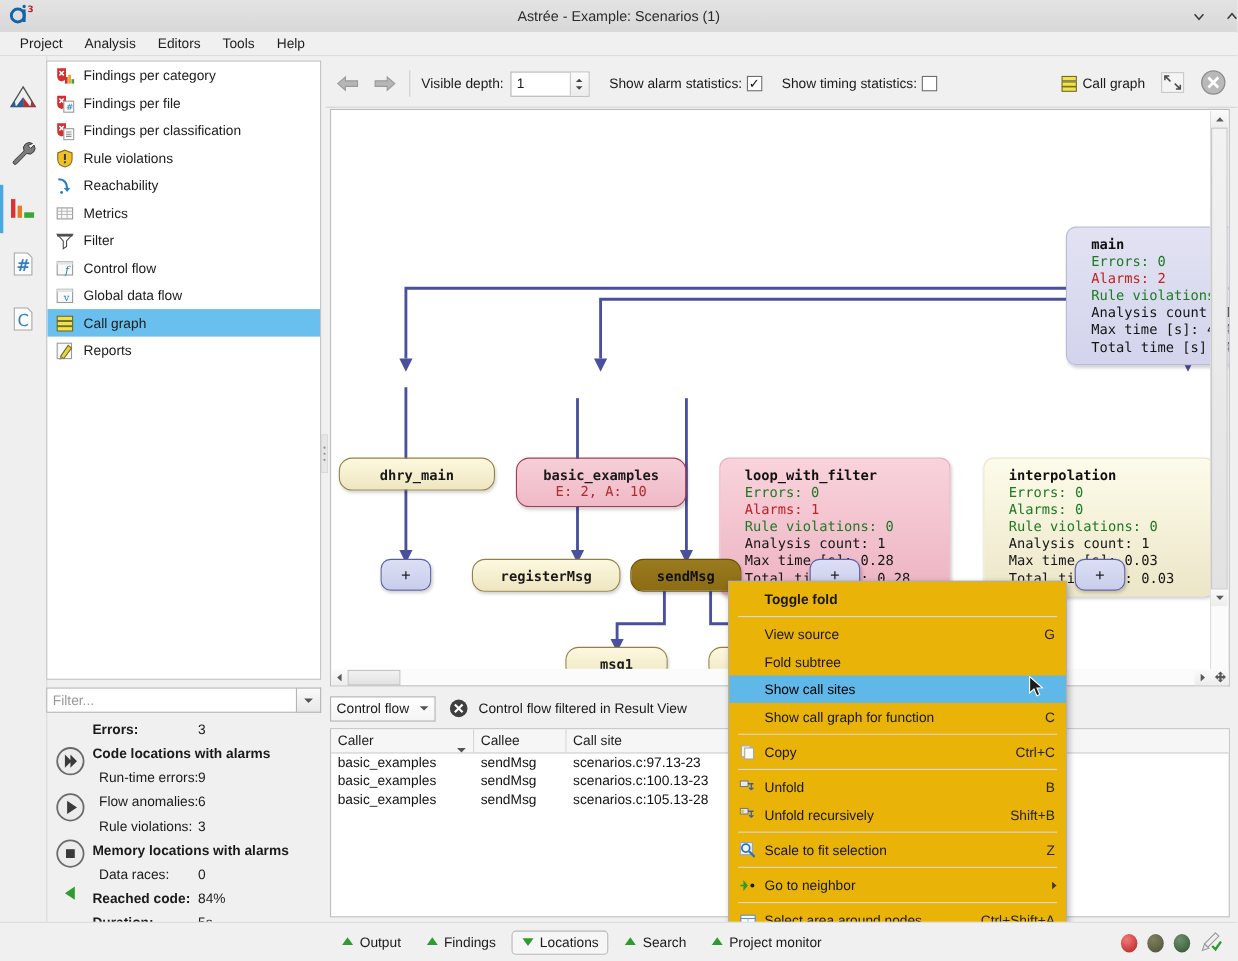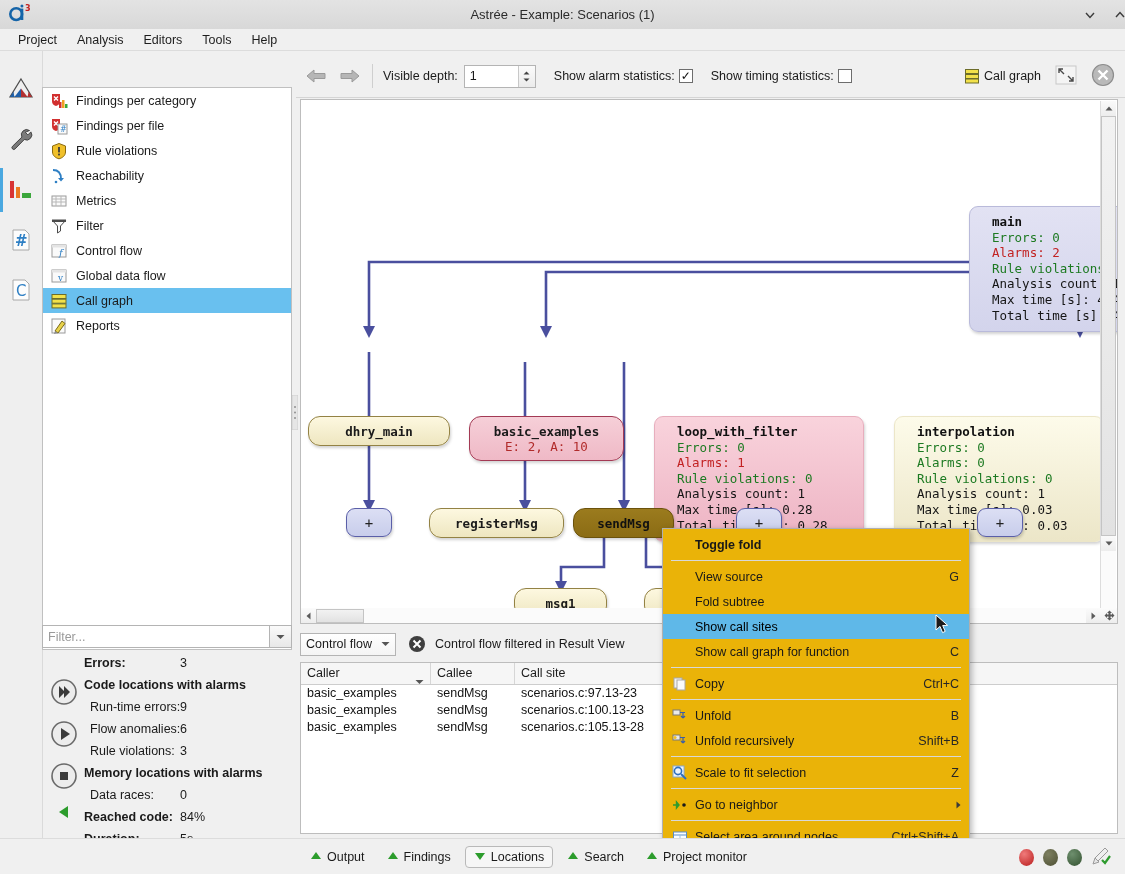--- a/index.html
+++ b/index.html
@@ -46,21 +46,20 @@
   .rail-item.active::before{
     content:"";position:absolute;left:0;top:3px;width:3px;height:44px;background:#4aa8e0;
   }
 
   
   .leftpanel{position:absolute;left:42px;top:55px;width:250px;height:565px;}
   .treebox{
     position:absolute;left:0;top:0;width:250px;height:563px;
     background:#ffffff;border:1px solid #c0c0c0;box-sizing:border-box;
     overflow:hidden;
-    margin-top:32px;
   }
   .tree-item{
     height:25px;display:flex;align-items:center;gap:8px;padding-left:7px;
     font-size:12.5px;cursor:default;color:#1b1b1b;
   }
   .tree-item.sel{background:#69c0ef;}
   .tree-ico{width:18px;height:18px;flex:0 0 18px;display:block;}
 
   
   .filterrow{
@@ -316,20 +315,31 @@
           <span>Findings per category</span>
         </div>
         <div class="tree-item">
           <span class="tree-ico"><svg width="18" height="18" viewBox="0 0 18 18">
               <path d="M2 2 h8 v7 a5 5 0 0 1 -4 5 a5 5 0 0 1 -4 -5 Z" fill="#d23030"></path>
               <path d="M4 4.5 L8 8.5 M8 4.5 L4 8.5" stroke="#fff" stroke-width="1.4"></path>
               <rect x="8" y="7" width="9" height="10" fill="#fafafa" stroke="#9a9a9a"></rect>
               <text x="10" y="15" font-size="8" fill="#2e7fc4" font-family="DejaVu Sans, sans-serif">#</text>
             </svg></span>
           <span>Findings per file</span>
+        </div>
+        <div class="tree-item">
+          <span class="tree-ico"><svg width="18" height="18" viewBox="0 0 18 18">
+              <path d="M2 2 h8 v7 a5 5 0 0 1 -4 5 a5 5 0 0 1 -4 -5 Z" fill="#d23030"></path>
+              <path d="M4 4.5 L8 8.5 M8 4.5 L4 8.5" stroke="#fff" stroke-width="1.4"></path>
+              <rect x="8" y="7" width="9" height="10" fill="#fafafa" stroke="#9a9a9a"></rect>
+              <g stroke="#8a8a8a">
+                <path d="M10 10 h5 M10 12 h5 M10 14 h5"></path>
+              </g>
+            </svg></span>
+          <span>Findings per classification</span>
         </div>
         <div class="tree-item">
           <span class="tree-ico"><svg width="18" height="18" viewBox="0 0 18 18">
               <path d="M9 1.5 L15.5 4 v6 c0 3.6 -3.2 6 -6.5 6.8 C5.7 16 2.5 13.6 2.5 10 V4 Z" fill="#f0c02a" stroke="#8a6a10"></path>
               <rect x="8.1" y="5" width="1.8" height="5.4" fill="#3a3a3a"></rect>
               <rect x="8.1" y="11.6" width="1.8" height="1.8" fill="#3a3a3a"></rect>
             </svg></span>
           <span>Rule violations</span>
         </div>
         <div class="tree-item">

